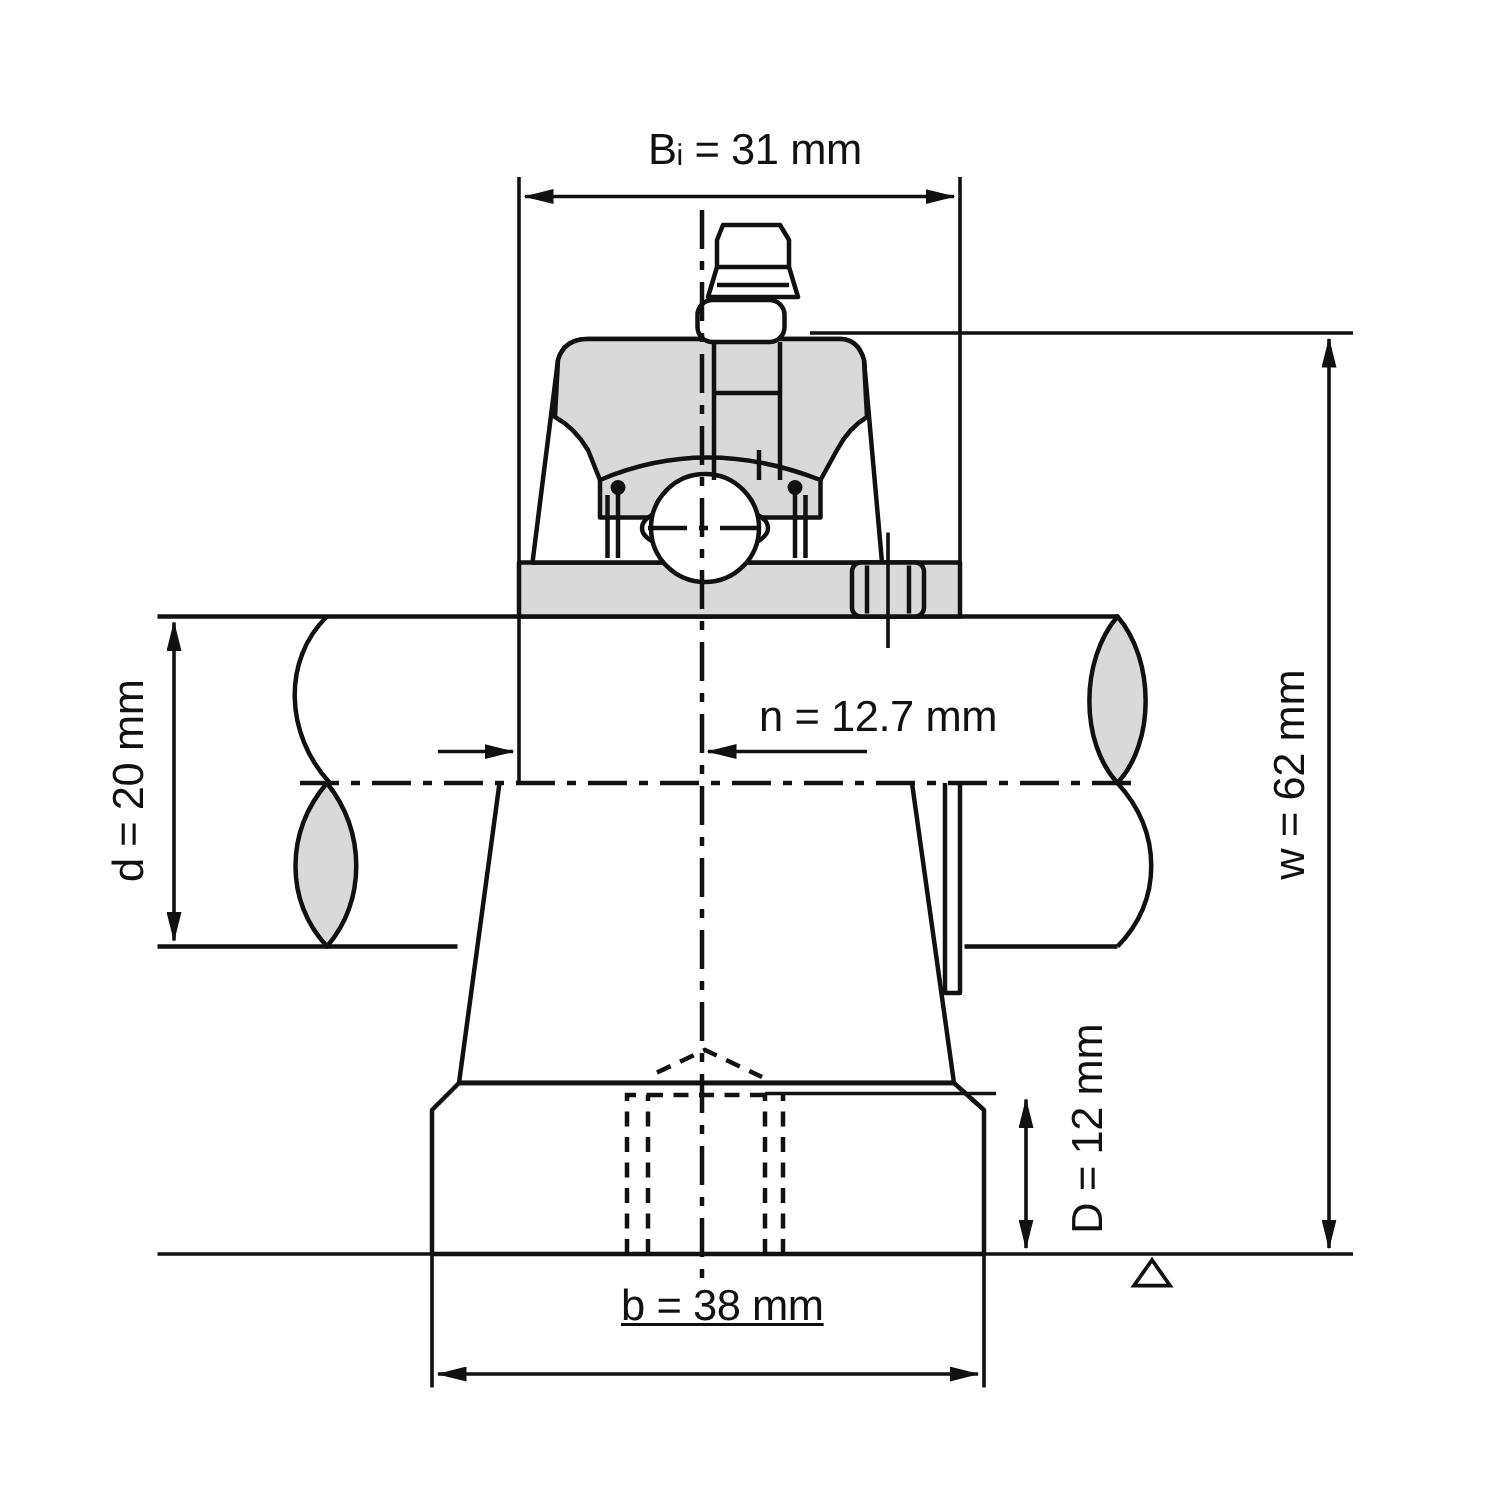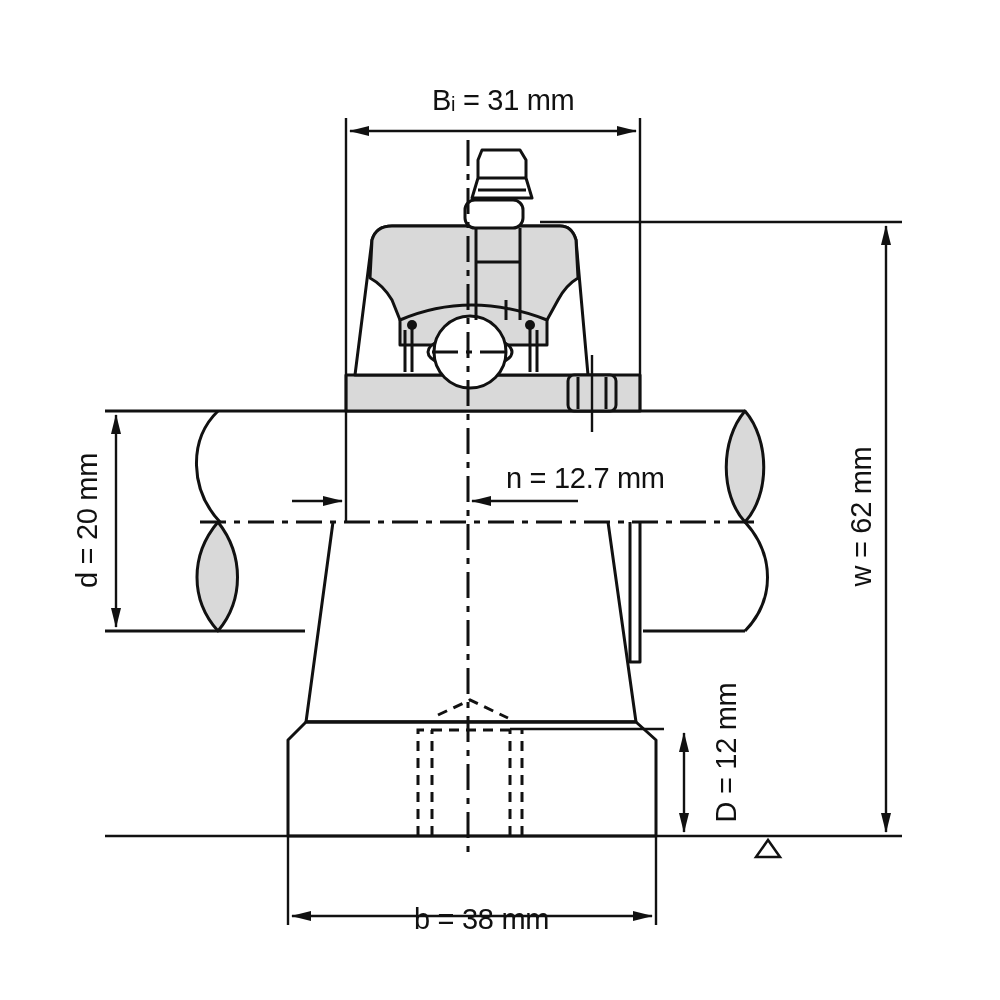--- a/index.html
+++ b/index.html
@@ -140,14 +140,14 @@
   </div>
 
   <div class="lbl rot" style="left:12px; top:506px; width:150px; text-align:center;">d = 20 mm</div>
 
   <div class="lbl" style="left:506px; top:464px;">n = 12.7 mm</div>
 
   <div class="lbl rot" style="left:786px; top:502px; width:150px; text-align:center;">w = 62 mm</div>
 
   <div class="lbl rot" style="left:656px; top:738px; width:140px; text-align:center;">D = 12 mm</div>
 
-  <div class="lbl" style="left:414px; top:905px;">b = 38 mm</div>
+  <div class="lbl" style="left:414px; top:857px;text-decoration:underline;">b = 38 mm</div>
 </div>
 
 </body></html>

